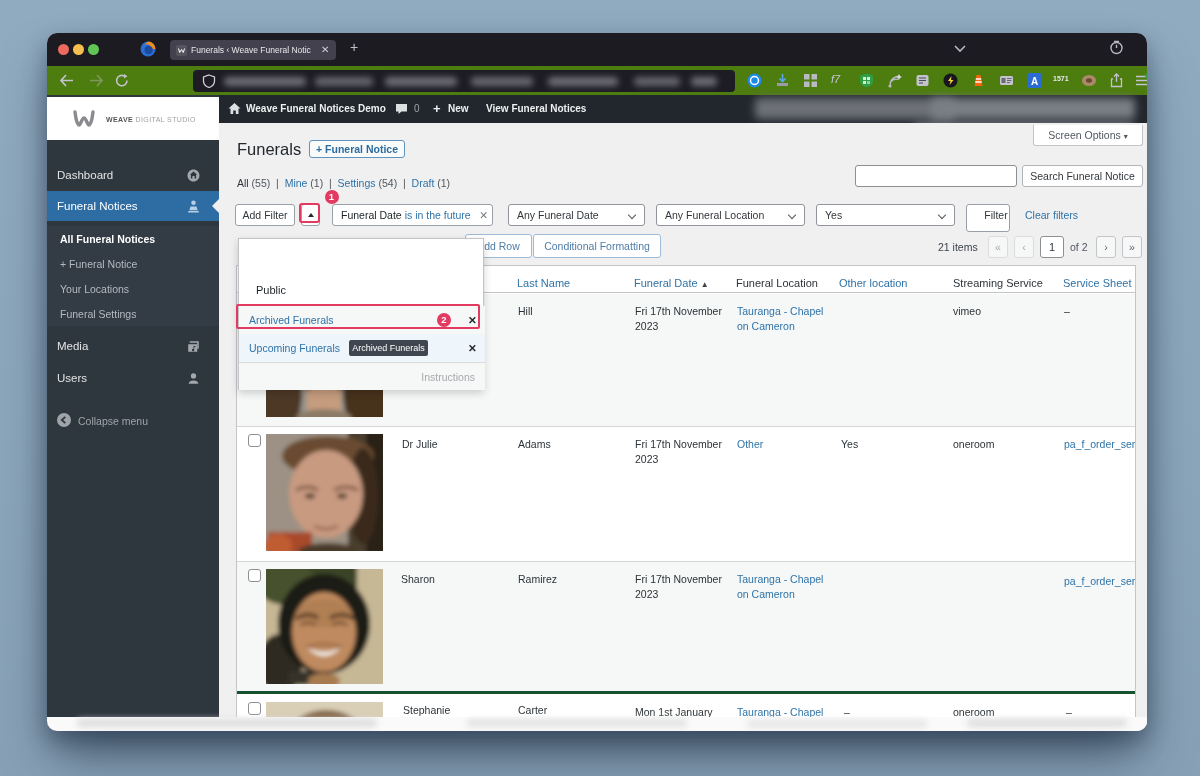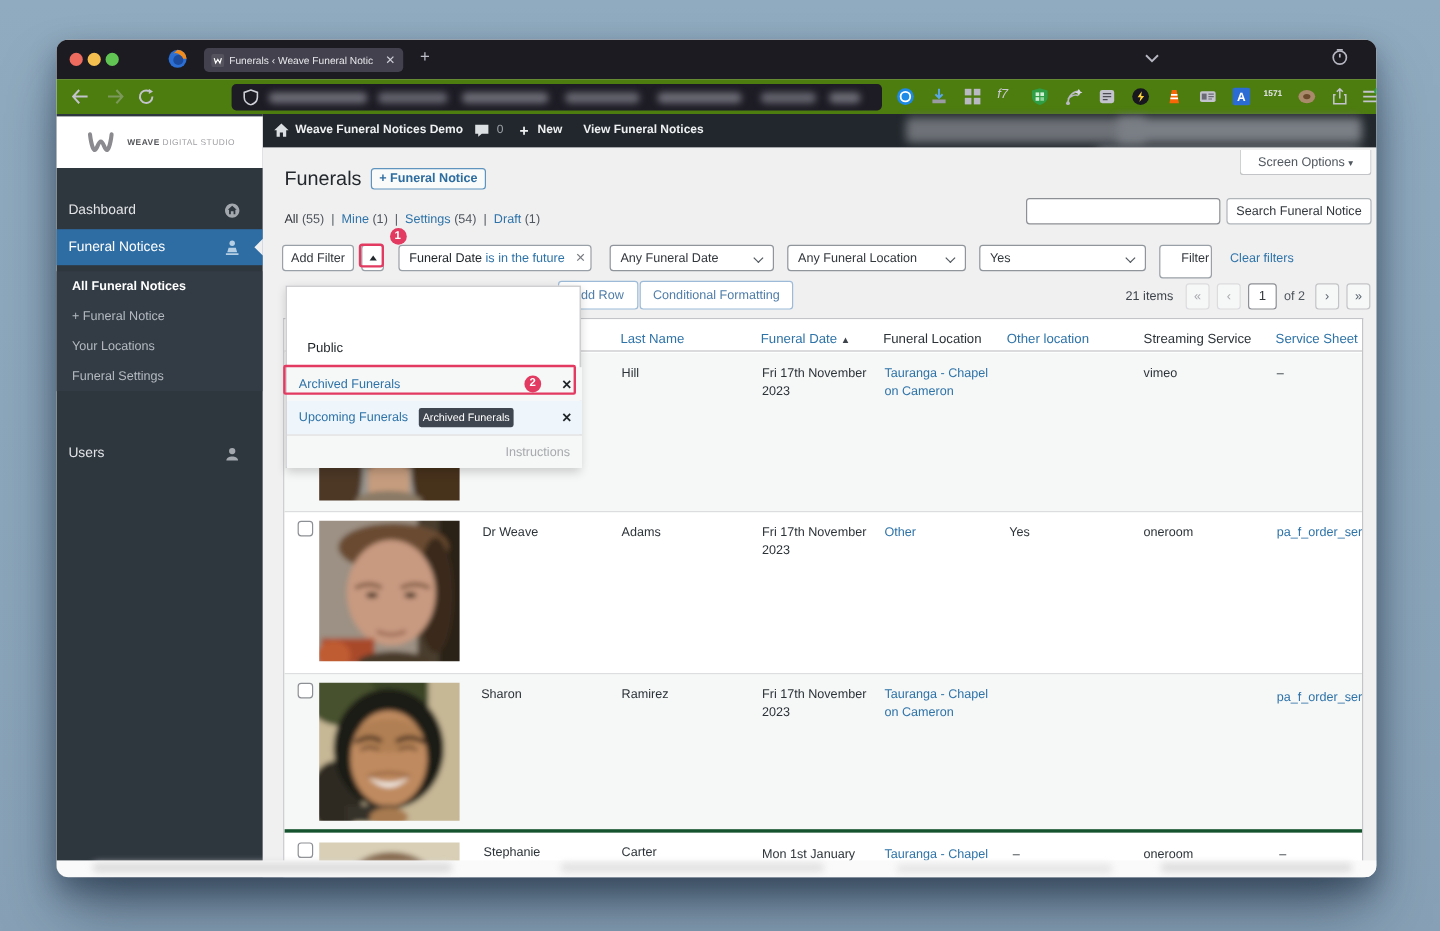--- a/index.html
+++ b/index.html
@@ -198,26 +198,40 @@
           <path d="M6 10 H14 L15.5 15 H4.5 Z M3 16 H17 V18 H3 Z" fill="#cfe1f0"></path>
         </svg>
       <div class="abs" style="left:165px; top:8px; width:0; height:0; border-top:7px solid transparent; border-bottom:7px solid transparent; border-right:7px solid #f0f0f1;"></div>
     </div>
     <div class="abs" style="left:0; top:131px; width:172px; height:100px; background:#333b44;">
       <div class="smi" style="top:7px; color:#fff; font-weight:bold;">All Funeral Notices</div>
       <div class="smi" style="top:32px;">+ Funeral Notice</div>
       <div class="smi" style="top:57px;">Your Locations</div>
       <div class="smi" style="top:82px;">Funeral Settings</div>
     </div>
+    <div class="mi" style="top:237px;">
+      <div class="lbl">Media</div>
+      <svg class="ric" viewBox="0 0 20 20">
+          <path d="M5 3 H17 V13 H15 V5 H5 Z" fill="#b8bdc2"></path>
+          <path d="M3 7 H15 V17 H3 Z M10 9 V13.2 A1.6 1.6 0 1 0 11 14.5 V10.5 L13 11 V9.5 Z" fill="#b8bdc2" fill-rule="evenodd"></path>
+        </svg>
+    </div>
     <div class="mi" style="top:269px;padding-left:40px;">
       <div class="lbl">Users</div>
       <svg class="ric" viewBox="0 0 20 20">
           <circle cx="10" cy="6.5" r="3.5" fill="#b8bdc2"></circle>
           <path d="M3.5 17 C3.5 11 16.5 11 16.5 17 Z" fill="#b8bdc2"></path>
         </svg>
+    </div>
+    <div class="mi" style="top:311px; color:#9ea4aa; font-size:10.5px;">
+      <svg class="abs" style="left:10px; top:7px;" width="14" height="14">
+          <circle cx="7" cy="7" r="7" fill="#9ea4aa"></circle>
+          <path d="M8.3 3.8 L4.8 7 L8.3 10.2" stroke="#2e363e" stroke-width="1.8" fill="none"></path>
+        </svg>
+      <div class="lbl" style="left:31px; top:9px;">Collapse menu</div>
     </div>
   </div>
 
   <div class="content"></div>
   <div class="btn" style="left:986px; top:92px; width:110px; height:21px; line-height:21px; color:#50575e; border-color:#c3c4c7; border-top:none; border-radius:0 0 3px 3px;">Screen Options <span style="font-size:8px;">▾</span></div>
   <div class="abs" style="left:190px; top:107px; font-size:16.5px; color:#23282d;">Funerals</div>
   <div class="abs" style="left:262px; top:107px; width:96px; height:18px; background:#f9fafa; border:1px solid #5e94bd; border-radius:3px; color:#2c6c9e; font-size:10.5px; font-weight:bold; text-align:center; line-height:17px; white-space:nowrap;">+ Funeral Notice</div>
   <div class="abs" style="left:190px; top:144px; font-size:10.5px; color:#50575e;">
     <span style="color:#32373c;">All</span> (55)&nbsp; | &nbsp;<span class="link">Mine</span> (1)&nbsp; | &nbsp;<span class="link">Settings</span> (54)&nbsp; | &nbsp;<span class="link">Draft</span> (1)
   </div>
@@ -297,21 +311,21 @@
               <ellipse cx="60" cy="42" rx="32" ry="20" fill="#c89a80"></ellipse>
               <path d="M30 56 Q42 50 52 56 M68 56 Q80 50 92 56" stroke="#7a5540" stroke-width="3" fill="none"></path>
               <ellipse cx="44" cy="62" rx="5" ry="2.5" fill="#4a3526"></ellipse>
               <ellipse cx="76" cy="62" rx="5" ry="2.5" fill="#4a3526"></ellipse>
               <path d="M48 92 Q60 98 72 92" stroke="#9c6a52" stroke-width="3" fill="none"></path>
               <rect x="2" y="98" width="44" height="22" fill="#a84a2c"></rect>
               <ellipse cx="12" cy="112" rx="14" ry="12" fill="#c05c32"></ellipse>
               <ellipse cx="62" cy="118" rx="30" ry="9" fill="#4a3a2c"></ellipse>
             </g>
           </svg></div>
-      <div class="cell" style="left:165px; top:10px;">Dr Weave</div>
+      <div class="cell" style="left:165px; top:10px;">Dr Julie</div>
       <div class="cell" style="left:281px; top:10px;">Adams</div>
       <div class="cell" style="left:398px; top:10px;">Fri 17th November<br>2023</div>
       <div class="cell link" style="left:500px; top:10px;">Other</div>
       <div class="cell" style="left:604px; top:10px;">Yes</div>
       <div class="cell" style="left:716px; top:10px;">oneroom</div>
       <div class="cell link" style="left:827px; top:10px;">pa_f_order_servic</div>
     </div>
     <div class="row" style="top:296px; height:132px; background:#f6f7f7; border-bottom:3px solid #14532d;">
       <div class="cb" style="left:11px; top:7px;"></div>
       <div class="photo" style="left:29px; top:7px; height:115px;"><svg width="117" height="115">

